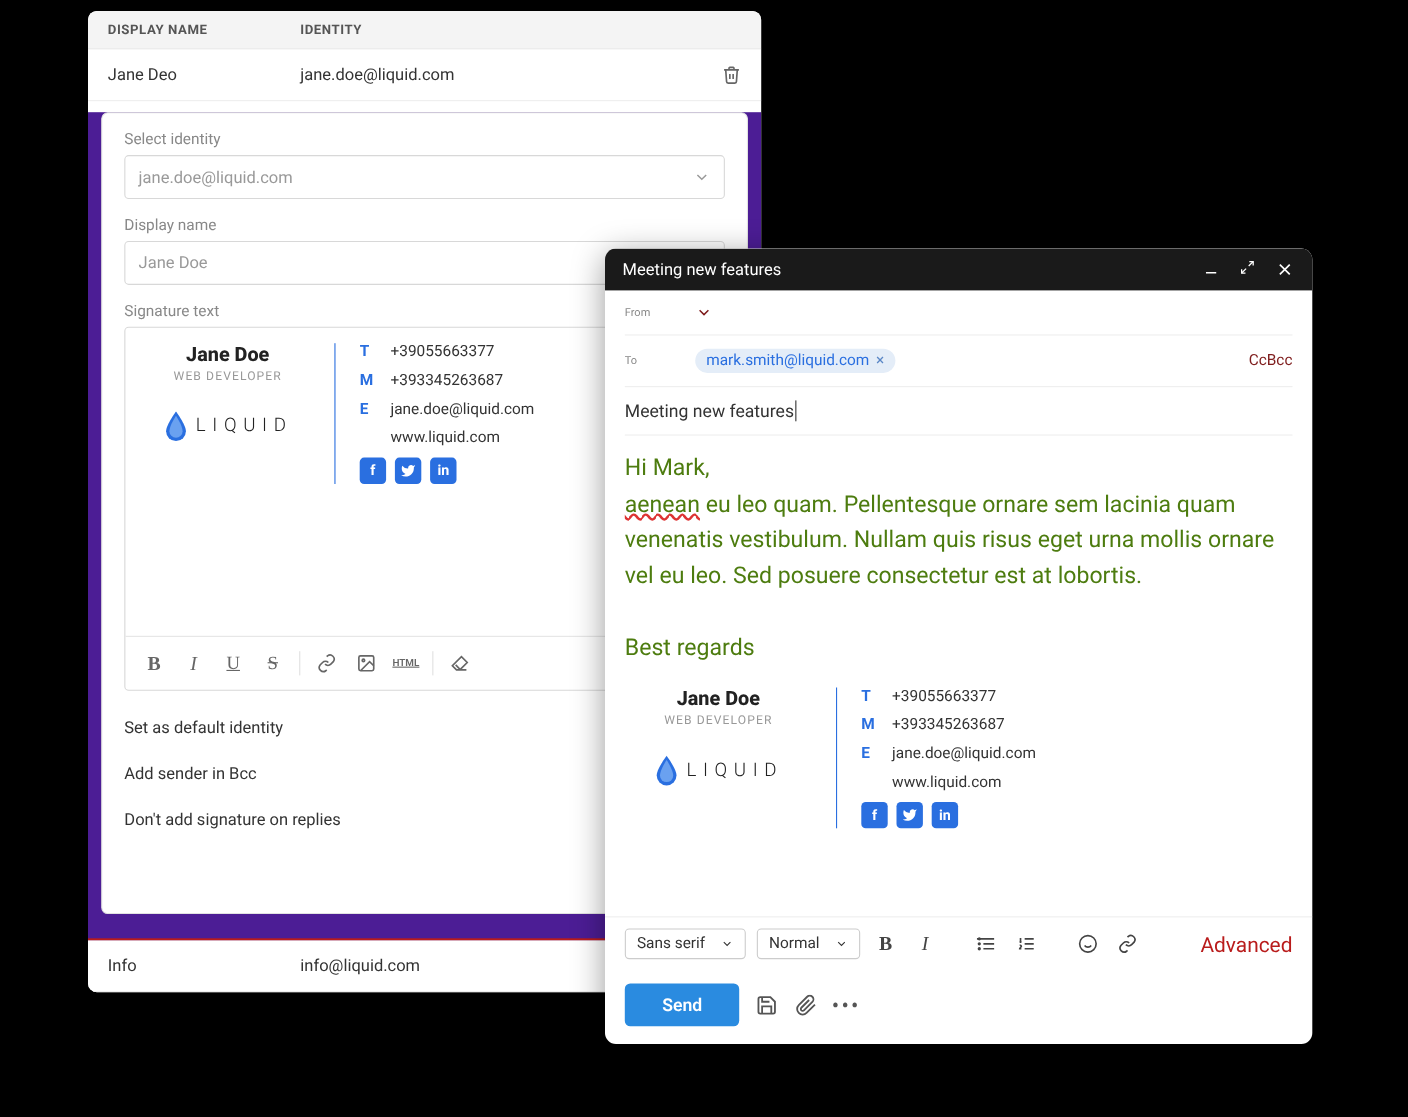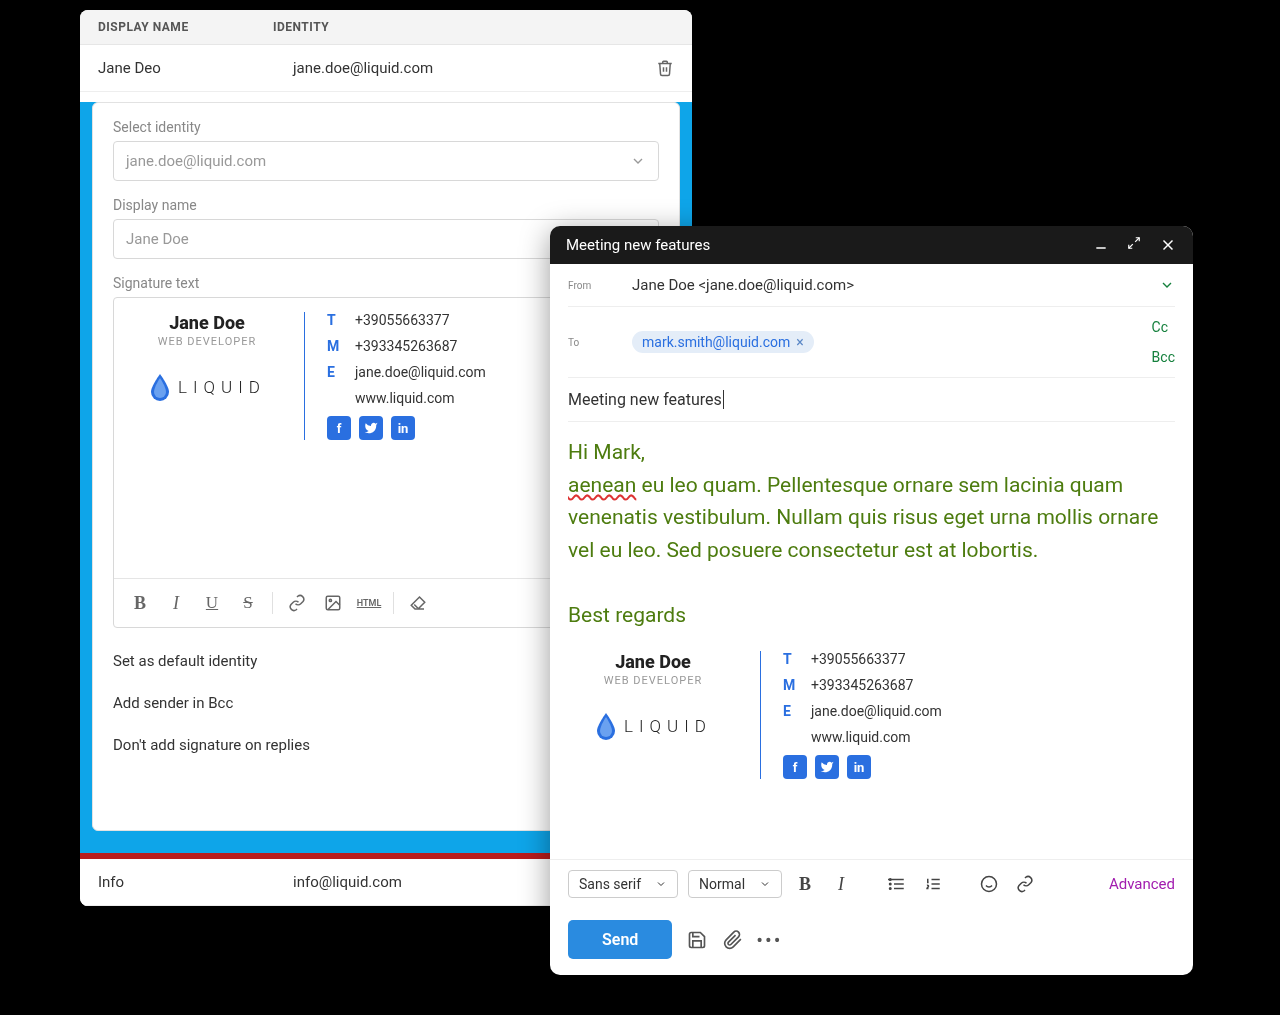--- a/index.html
+++ b/index.html
@@ -35,32 +35,31 @@
   }
   .settings-header .col-display { width: 175px; }
   .settings-row {
     display: flex;
     align-items: center;
     padding: 14px 18px;
     border-bottom: 1px solid #eee;
     font-size: 15px;
     color: #333;
     background: #fff;
-    gap: 20px;
   }
   .settings-row .col-display { width: 175px; }
   .settings-row .col-identity { flex: 1; }
   .settings-row .row-actions { display: flex; gap: 12px; color: #666; }
   .row-icon { width: 18px; height: 18px; cursor: pointer; }
 
   .edit-pane {
-    background: #0ea5e9;
+    background: #4c1d95;
     margin: 0;
     padding: 0 0 12px 0;
-    border-bottom: 6px solid #b91c1c;
+    border-bottom: 2px solid #b91c1c;
   }
   .edit-inner {
     border: 1px solid #e2e2e2;
     border-radius: 6px;
     margin: 10px 12px;
     padding: 16px 20px 22px 20px;
     background: #fff;
   }
   .field-label {
     font-size: 14px;
@@ -170,21 +169,21 @@
     display: flex;
     align-items: center;
     padding: 12px 0;
     border-bottom: 1px solid #eee;
     font-size: 15px;
     gap: 22px;
     color: #333;
   }
   .field-row .flabel { color: #888; width: 42px; font-size: 10px; }
   .field-row .fvalue { flex: 1; display: flex; align-items: center; }
-  .field-row .tail { color: #15803d; font-size: 14px; display: flex; gap: 14px; cursor: pointer; flex-direction: column; }
+  .field-row .tail { color: #7f1d1d; font-size: 14px; display: flex; cursor: pointer; }
   .chip {
     background: #e4edf8;
     color: #2a6fe0;
     border-radius: 12px;
     padding: 3px 10px;
     display: inline-flex;
     align-items: center;
     gap: 6px;
     font-size: 14px;
   }
@@ -214,21 +213,21 @@
     display: flex;
     align-items: center;
     gap: 14px;
     cursor: pointer;
   }
   .compose-toolbar .tb-btn2 {
     width: 26px; height: 26px; display: flex; align-items: center; justify-content: center;
     color: #444; cursor: pointer;
   }
   .compose-toolbar .spacer { flex: 1; }
-  .adv-link { color: #a21caf; font-size: 15px; cursor: pointer; }
+  .adv-link { color: #b91c1c; font-size: 19px; cursor: pointer; }
 
   .compose-actions {
     display: flex;
     align-items: center;
     gap: 14px;
     padding: 12px 18px 16px 18px;
   }
   .btn-send {
     background: #2a8be0;
     color: #fff;
@@ -422,21 +421,20 @@
           <svg viewBox="0 0 24 24" width="18" height="18" fill="none" stroke="currentColor" stroke-width="2">
             <line x1="18" y1="6" x2="6" y2="18"></line>
             <line x1="6" y1="6" x2="18" y2="18"></line>
           </svg>
         </span>
     </span>
   </div>
   <div class="compose-body">
     <div class="field-row">
       <span class="flabel">From</span>
-      <span class="fvalue">Jane Doe &lt;jane.doe@liquid.com&gt;</span>
       <span class="tail">
         <svg viewBox="0 0 24 24" width="16" height="16" fill="none" stroke="currentColor" stroke-width="2">
             <polyline points="6 9 12 15 18 9"></polyline>
           </svg>
       </span>
     </div>
     <div class="field-row">
       <span class="flabel">To</span>
       <span class="fvalue">
         <span class="chip">

